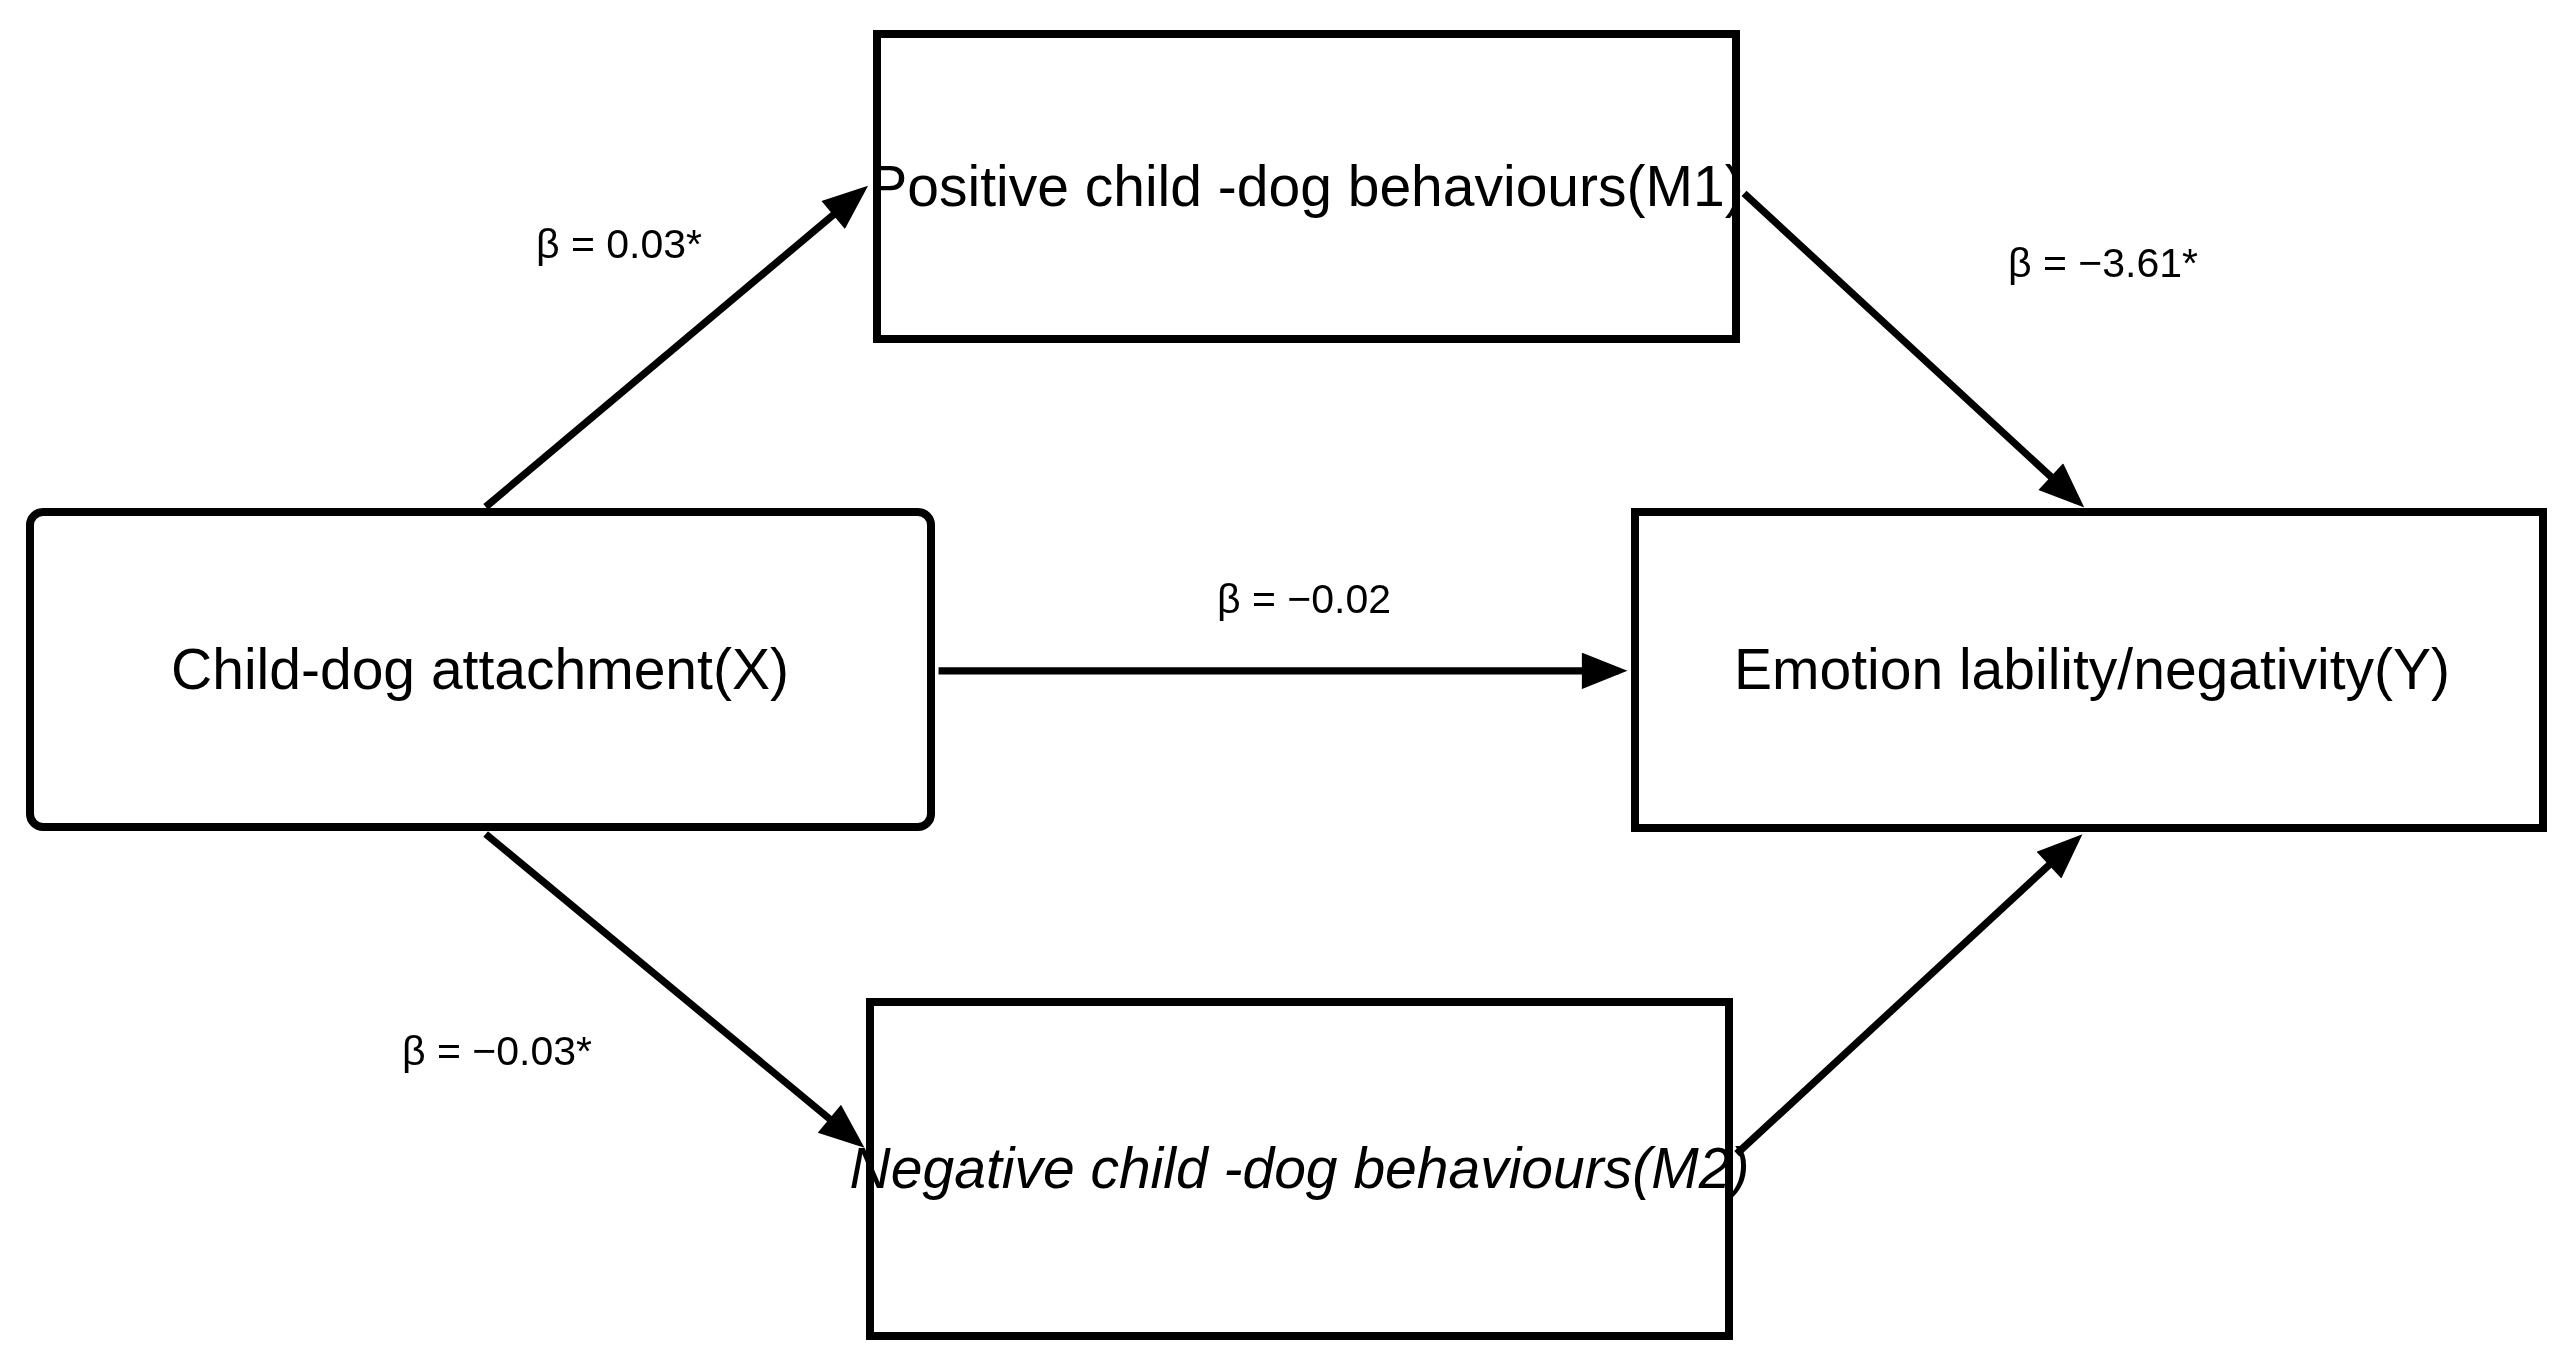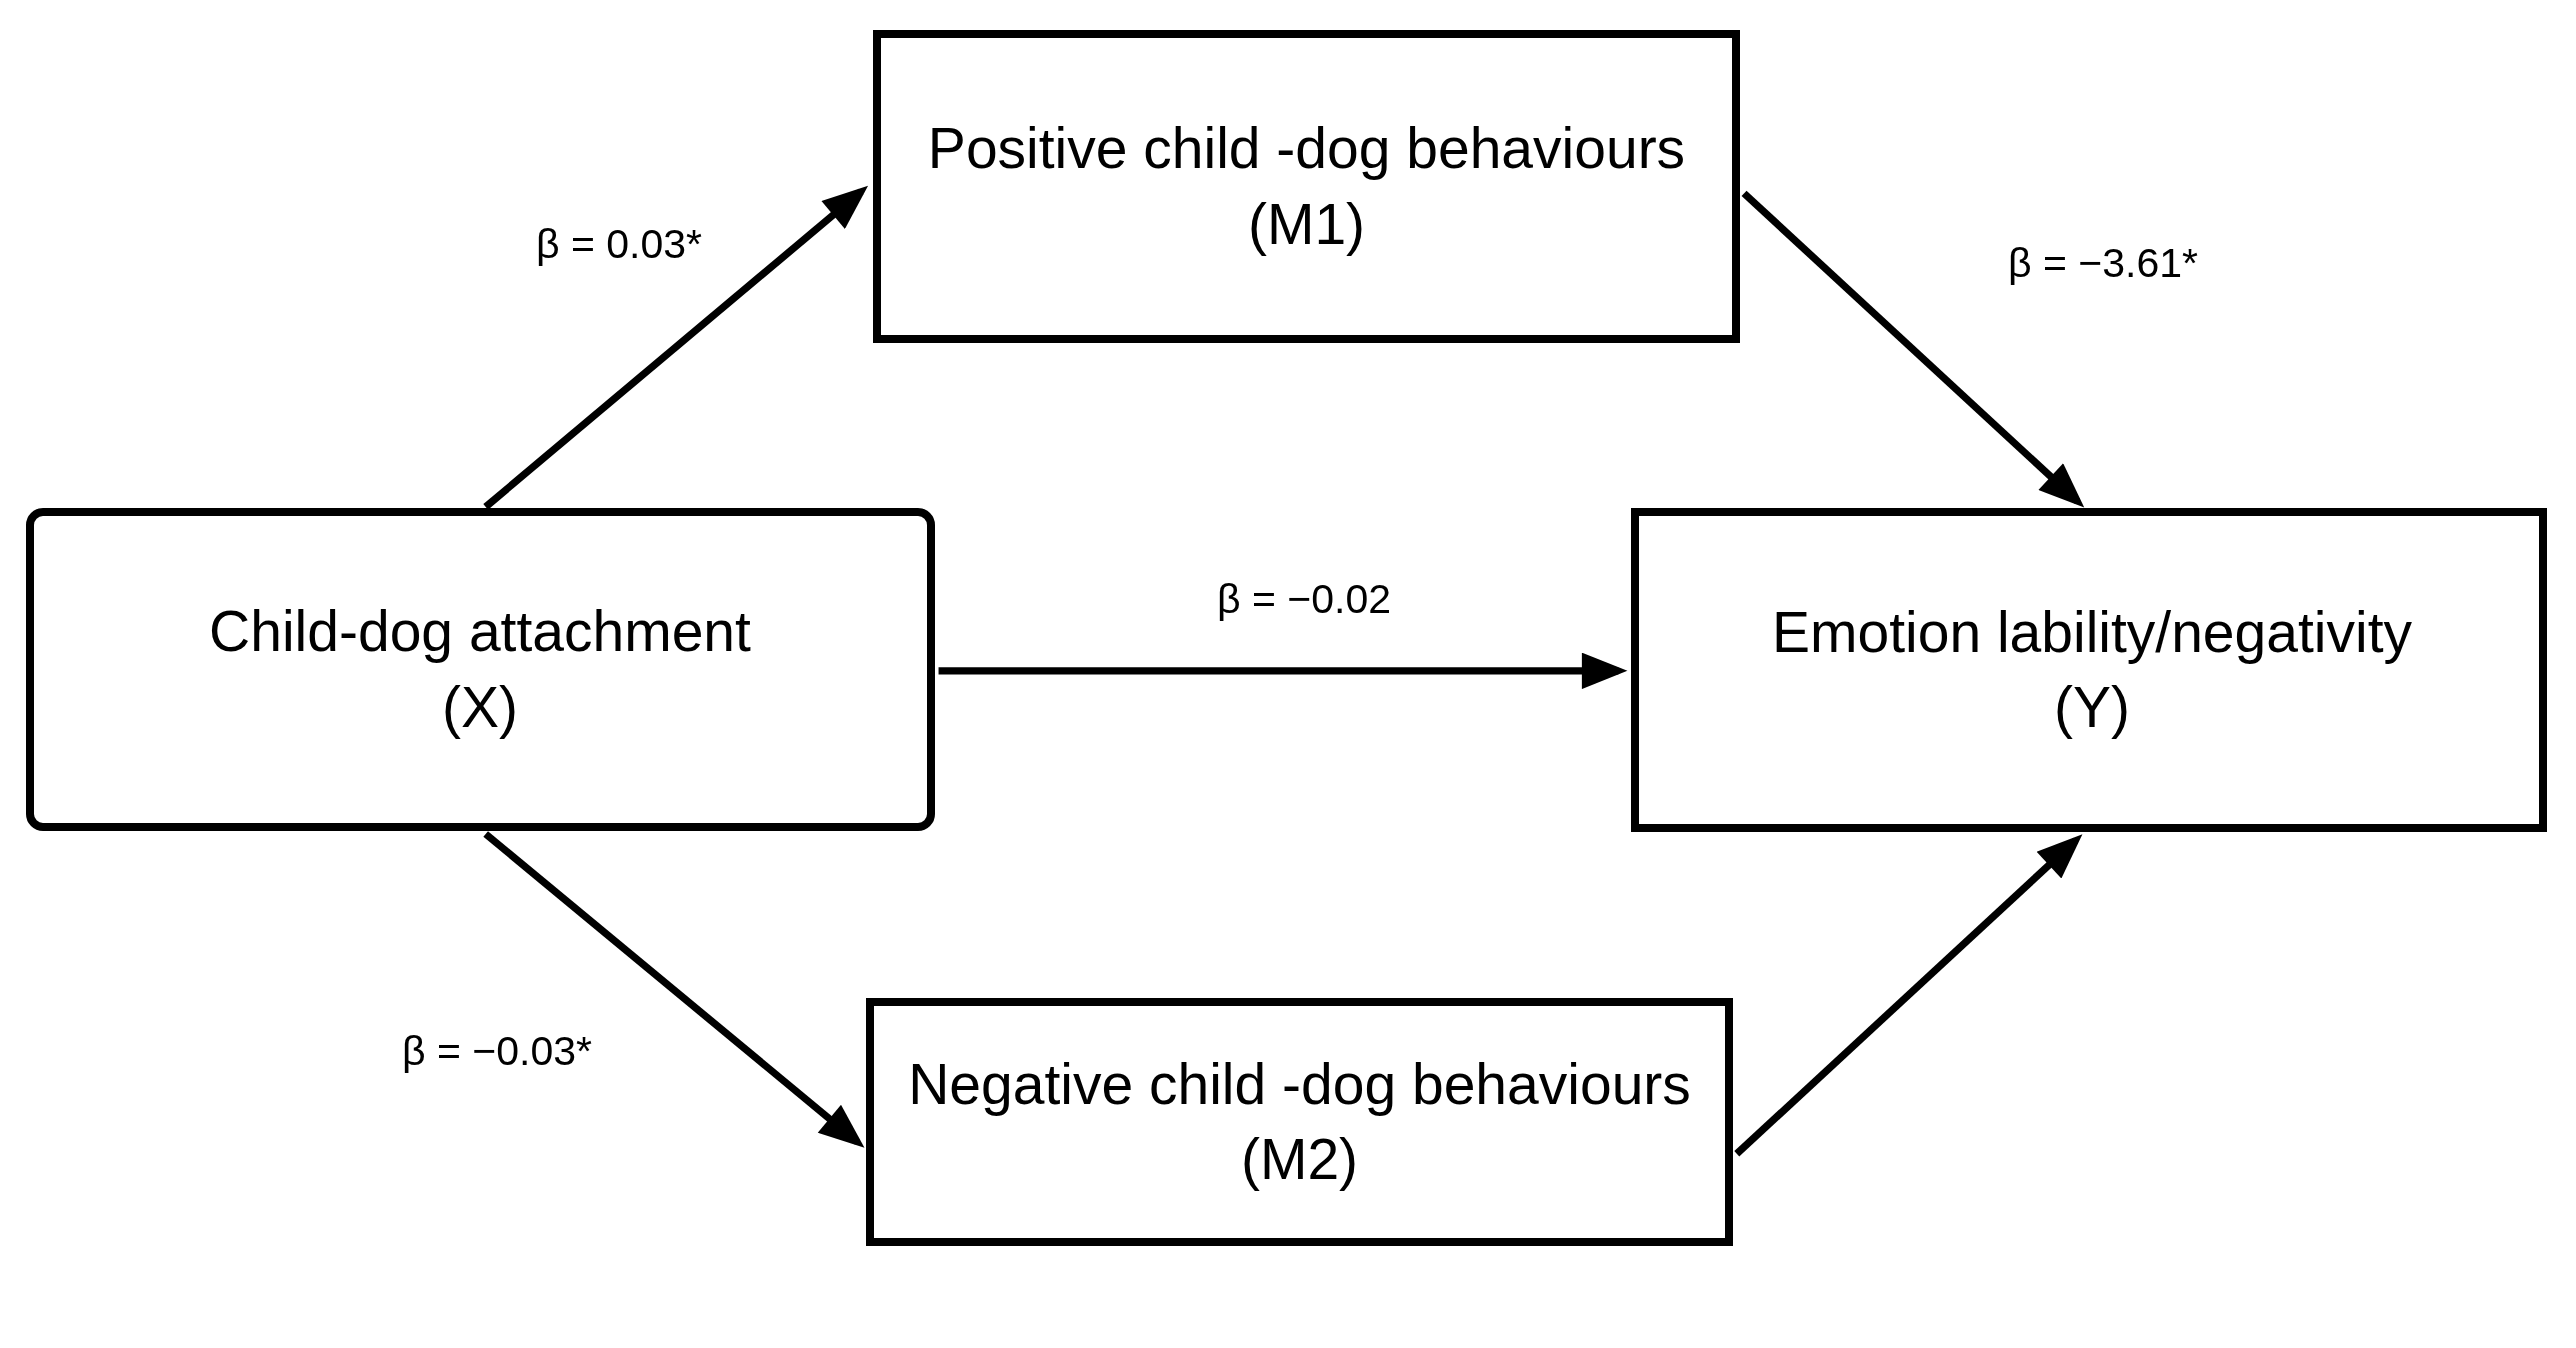--- a/index.html
+++ b/index.html
@@ -22,32 +22,32 @@
     top: 0;
     width: 2576px;
     height: 1349px;
   }
   .node {
     position: absolute;
     box-sizing: border-box;
     border: 8.2px solid #000000;
     background: #ffffff;
     display: flex;
-    flex-direction: column;
+    flex-direction: row;
     align-items: center;
     justify-content: center;
     text-align: center;
     font-size: 57px;
     line-height: 1.32;
     white-space: nowrap;
   }
   .node-m1 { left: 873px;  top: 30px;   width: 867px;  height: 313px; }
   .node-x  { left: 25.5px;   top: 508px;  width: 909px;  height: 323px; border-radius: 17px; }
   .node-y  { left: 1631px; top: 508px;  width: 916px; height: 324px; padding-left: 6px; }
-  .node-m2 { left: 866px;  top: 998px; width: 867px;  height: 248px; }
+  .node-m2 { left: 866px;  top: 998px; width: 867px;  height: 342px; font-style: italic; }
   .path-label {
     position: absolute;
     transform: translate(-50%, -50%);
     font-size: 41px;
     white-space: nowrap;
   }
   .label-x-m1 { left: 619px;  top: 244px;  }
   .label-m1-y { left: 2092px; top: 263px; margin-left: 11px;  }
   .label-x-y  { left: 1304px; top: 599px;  }
   .label-x-m2 { left: 497px;  top: 1051px; }

